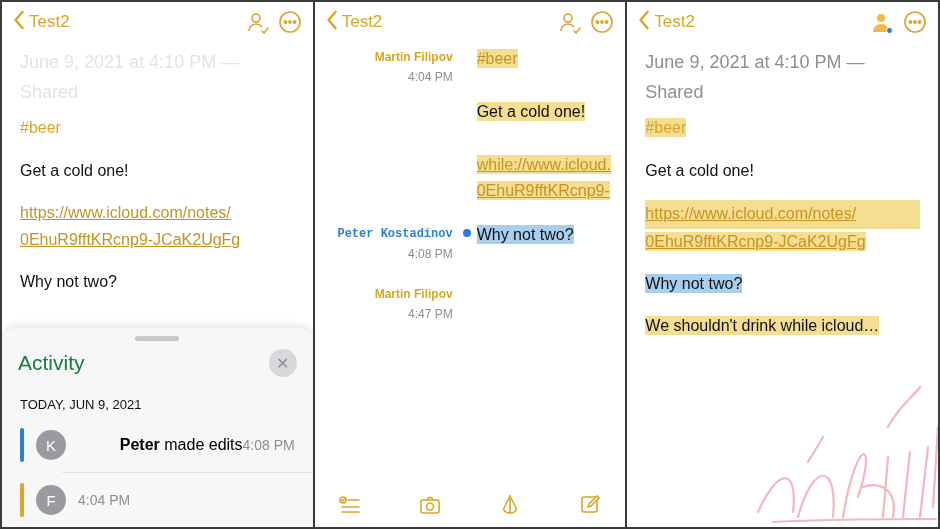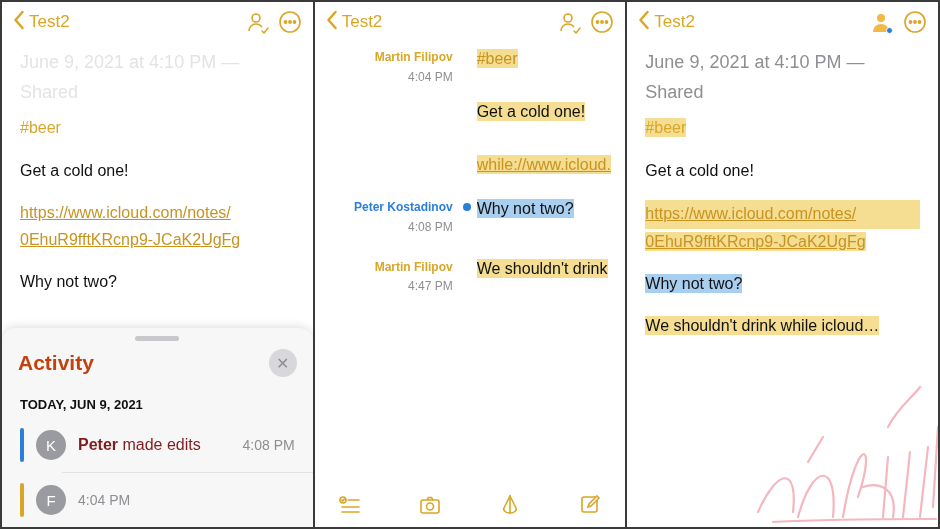--- a/index.html
+++ b/index.html
@@ -68,21 +68,21 @@
   .attrib-row { display:flex; align-items:flex-start; }
   .attr-col {
     width: 148px;
     min-width: 148px;
     text-align: right;
     padding: 2px 10px 0 4px;
     font-size: 12px;
   }
   .attr-name { font-weight: 600; }
   .attr-name.gold { color: #d9a627; }
-  .attr-name.blue { color: #2c7edb; }
+  .attr-name.blue { color: #2c7edb; font-family: Liberation Mono, monospace; }
   .attr-time { color: #8e8e93; display: block; }
   .dot { width: 8px; height: 8px; border-radius: 50%; margin: 7px 6px 0 0; flex: none; }
   .dot.gold { background: #d9a627; visibility: hidden; }
   .dot.blue { background: #2c7edb; }
   .attr-content { font-size: 16px; line-height: 1.65; flex: 1; padding-right: 2px; white-space: nowrap; overflow: hidden; }
   .attr-content .hashtag { color: #c79422; }
   .attr-group + .attr-group { margin-top: 18px; }
   
   .sheet {
     position: absolute;
@@ -90,43 +90,43 @@
     background: #f7f7f7;
     border-top-left-radius: 14px;
     border-top-right-radius: 14px;
     box-shadow: 0 -2px 8px rgba(0,0,0,0.12);
     padding: 8px 0 0 0;
   }
   .grabber { width: 44px; height: 5px; background: #c7c7cc; border-radius: 3px; margin: 0 auto 8px auto; }
   .sheet-header {
     display: flex; align-items: center; padding: 0 16px 10px 16px;
   }
-  .sheet-title { font-size: 21px; font-weight: 700; color: #c2410c; }
+  .sheet-title { font-size: 21px; font-weight: 400; color: #15803d; }
   .close-btn {
     width: 28px; height: 28px; border-radius: 50%;
     background: #d7d7dc; color: #8e8e93;
     display:flex; align-items:center; justify-content:center;
     margin-left: auto;
     font-size: 16px;
   }
   .sheet-section-label {
-    font-size: 13px; font-weight: 700; color: #111;
+    font-size: 13px; font-weight: 400; color: #111;
     padding: 10px 18px 6px 18px;
   }
   .activity-item {
     display:flex; align-items:center;
     padding: 10px 18px;
     position: relative;
   }
   .tick-bar { width: 4px; height: 34px; border-radius: 2px; margin-right: 12px; }
   .tick-bar.blue { background: #2c7edb; }
   .tick-bar.gold { background: #d9a627; }
   .avatar-circ { width: 30px; height: 30px; border-radius: 50%; display:flex;align-items:center;justify-content:center; color:#fff; font-size:15px; margin-right:12px; }
   .avatar-circ.gray { background:#9a9aa1; }
-  .act-txt { font-size: 16px; color:#7f1d1d; flex:1; }
+  .act-txt { font-size: 16px; color:#000000; flex:1;text-align:right; }
   .act-time { font-size: 14px; color:#8e8e93; }
   .divider { height:1px; background:#e3e3e6; margin-left:60px; }
   
   .toolbar {
     height: 44px;
     display:flex;
     align-items:center;
     justify-content: space-between;
     padding: 0 22px;
     color: #d9a627;
@@ -261,20 +261,21 @@
       <div class="attrib-row">
         <div class="attr-col">
           <span class="attr-name gold">Martin Filipov</span>
           <span class="attr-time">4:04 PM</span>
         </div>
         <span class="dot gold"></span>
         <div class="attr-content">
           <mark class="y"><span class="hashtag">#beer</span></mark><br><br>
           <mark class="y">Get a cold one!</mark><br><br>
           <mark class="y"><span class="link">while://www.icloud.</span></mark><br>
+          <mark class="y"><span class="link">0EhuR9fftKRcnp9-</span></mark>
         </div>
       </div>
     </div>
 
     <div class="attr-group">
       <div class="attrib-row">
         <div class="attr-col">
           <span class="attr-name blue">Peter Kostadinov</span>
           <span class="attr-time">4:08 PM</span>
         </div>
@@ -285,23 +286,20 @@
       </div>
     </div>
 
     <div class="attr-group">
       <div class="attrib-row">
         <div class="attr-col">
           <span class="attr-name gold">Martin Filipov</span>
           <span class="attr-time">4:47 PM</span>
         </div>
         <span class="dot gold"></span>
-        <div class="attr-content">
-          <mark class="y">We shouldn't drink</mark>
-        </div>
       </div>
     </div>
   </div>
 
   <div class="toolbar">
     <span class="ic2">
       <svg viewBox="0 0 24 24" fill="none" stroke="#d9a627" stroke-width="1.6" stroke-linecap="round">
           <circle cx="5" cy="7" r="3"></circle>
           <path d="M3.8 7l1 1 1.6-2"></path>
           <line x1="10" y1="7" x2="21" y2="7"></line>

